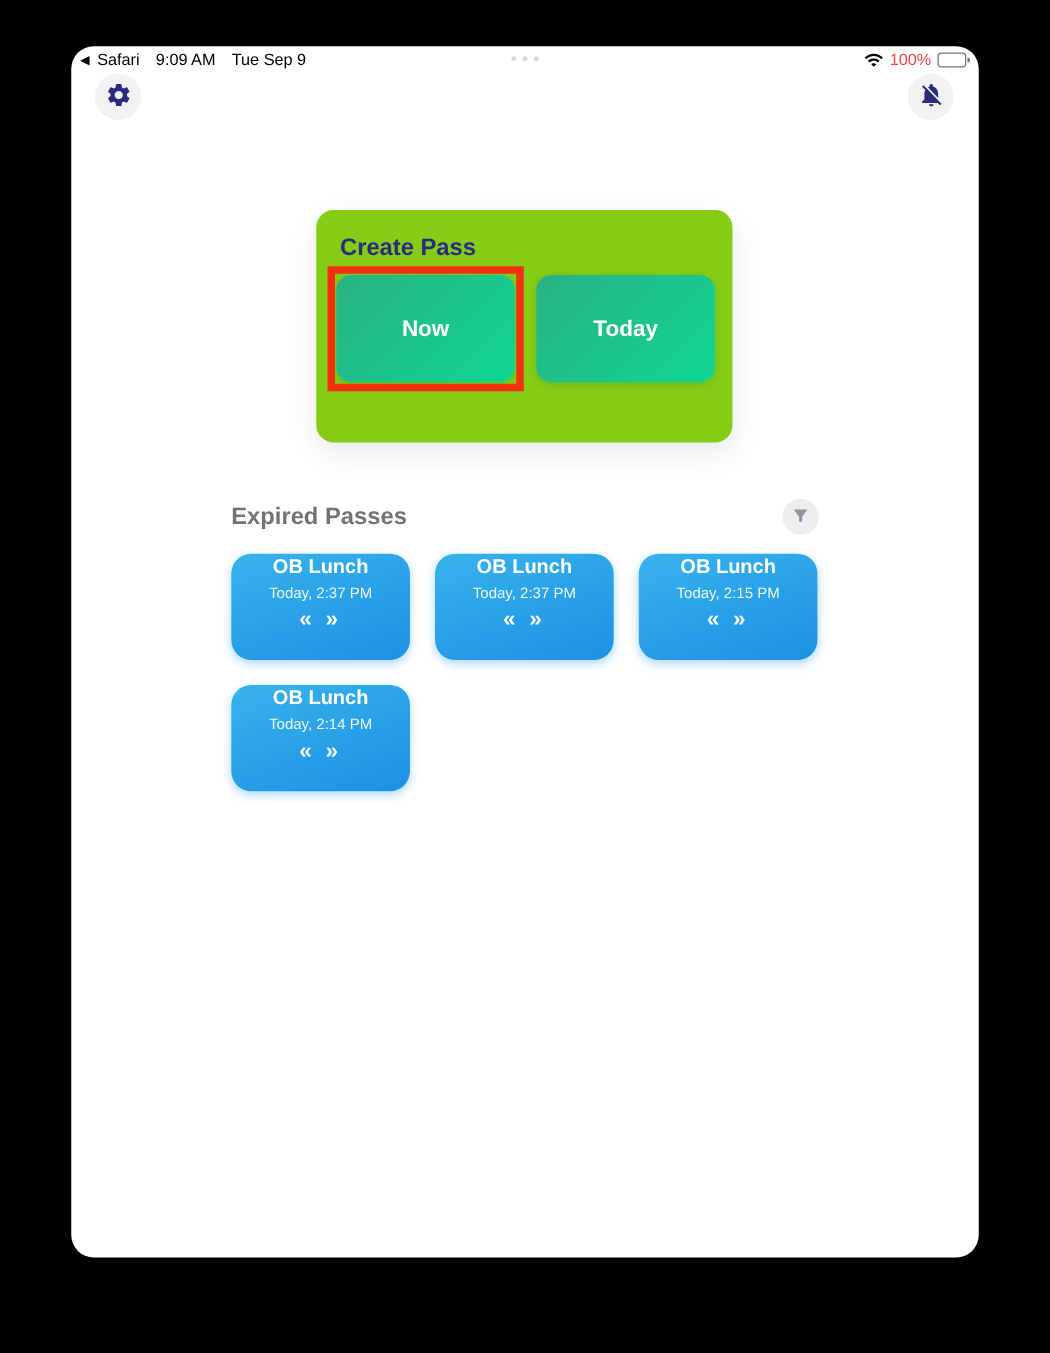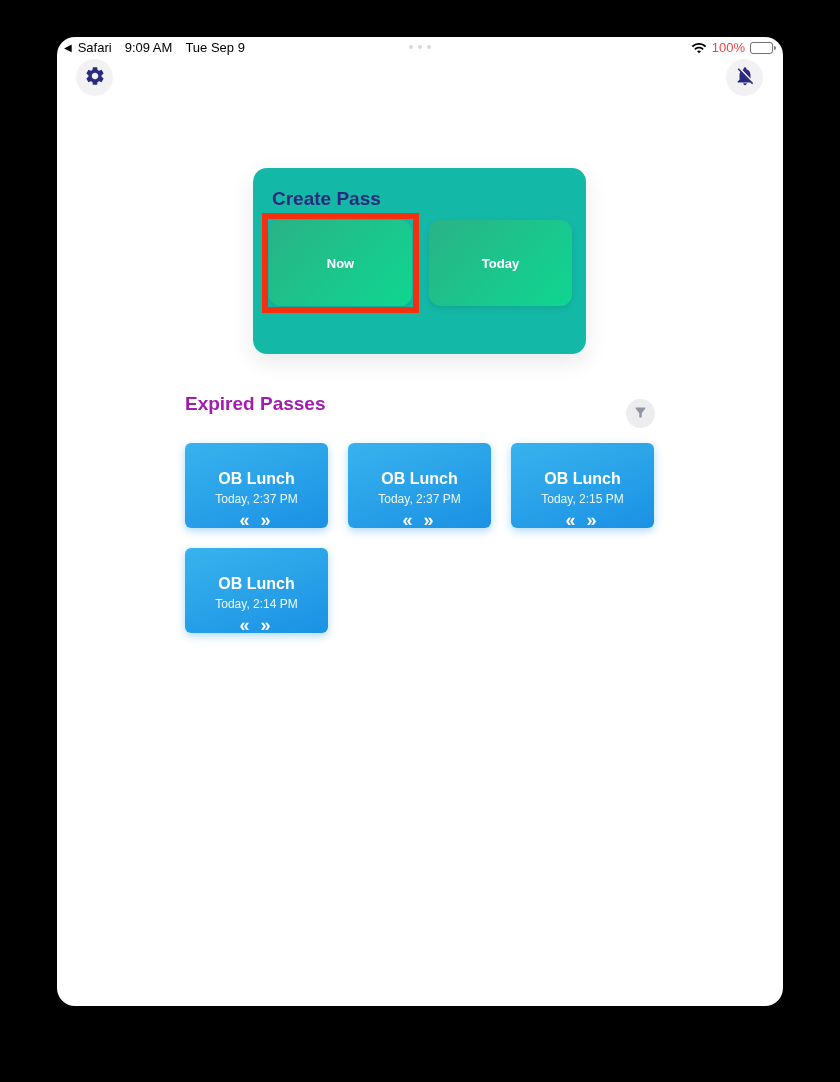--- a/index.html
+++ b/index.html
@@ -52,65 +52,65 @@
     display:flex; align-items:center; justify-content:center;
     cursor:pointer;
   }
   .round-btn svg { width:22px; height:22px; }
   .gear-btn { left:19px; top:22px; }
   .bell-btn { left:669px; top:22px; }
   
   .create-card {
     position:absolute; left:196px; top:131px;
     width:333px; height:186px;
-    background:#14b8a6; border-radius:14px;
+    background:#84cc16; border-radius:14px;
     box-shadow:0 8px 24px rgba(0,0,0,0.09);
   }
   .create-title {
     position:absolute; left:19px; top:20px;
     font-size:19px; font-weight:bold; color:#2a2a7e;
   }
   .btn-row { position:absolute; left:16px; top:52px; display:flex; gap:17px; }
   .green-btn {
     width:143px; height:86px; border:none; border-radius:12px;
     background:linear-gradient(135deg, #2ab286 0%, #0fd691 100%);
-    color:#fff; font-size:13px; font-weight:bold;
+    color:#fff; font-size:18px; font-weight:bold;
     font-family:"Liberation Sans", sans-serif;
     cursor:pointer;
     box-shadow:0 2px 6px rgba(0,0,0,0.10);
   }
   .annotation {
     position:absolute; left:9px; top:45px;
     width:157px; height:100px;
     border:6px solid #f4300f;
     pointer-events:none;
   }
   
   .expired-title {
-    position:absolute; left:128px; top:356px;
-    font-size:19px; font-weight:bold; color:#a21caf;
+    position:absolute; left:128px; top:366px;
+    font-size:19px; font-weight:bold; color:#737373;
   }
   .filter-btn {
     position:absolute; left:569px; top:362px;
     width:29px; height:29px; border-radius:50%;
     background:#ededf0; border:none;
     display:flex; align-items:center; justify-content:center;
     cursor:pointer;
   }
   .filter-btn svg { width:15px; height:15px; }
   .pass-grid {
     position:absolute; left:128px; top:406px;
     width:470px;
     display:flex; flex-wrap:wrap; gap:20px;
   }
   .pass-card {
-    width:143px; height:85px; border-radius:6px;
+    width:143px; height:85px; border-radius:16px;
     background:linear-gradient(160deg, #38b3ed 0%, #1b91e4 100%);
     color:#fff; text-align:center;
-    padding-top:26px;
+    padding-top:1px;
     box-shadow:0 3px 8px rgba(27,145,228,0.35);
     cursor:pointer;
   }
   .pass-card .p-title { font-size:16px; font-weight:bold; line-height:20px; }
   .pass-card .p-time  { font-size:12px; color:rgba(255,255,255,0.92); line-height:21px; }
   .pass-card .p-icon  { font-size:18px; font-weight:bold; letter-spacing:3px; line-height:20px; }
 </style>
 </head>
 <body>
 

